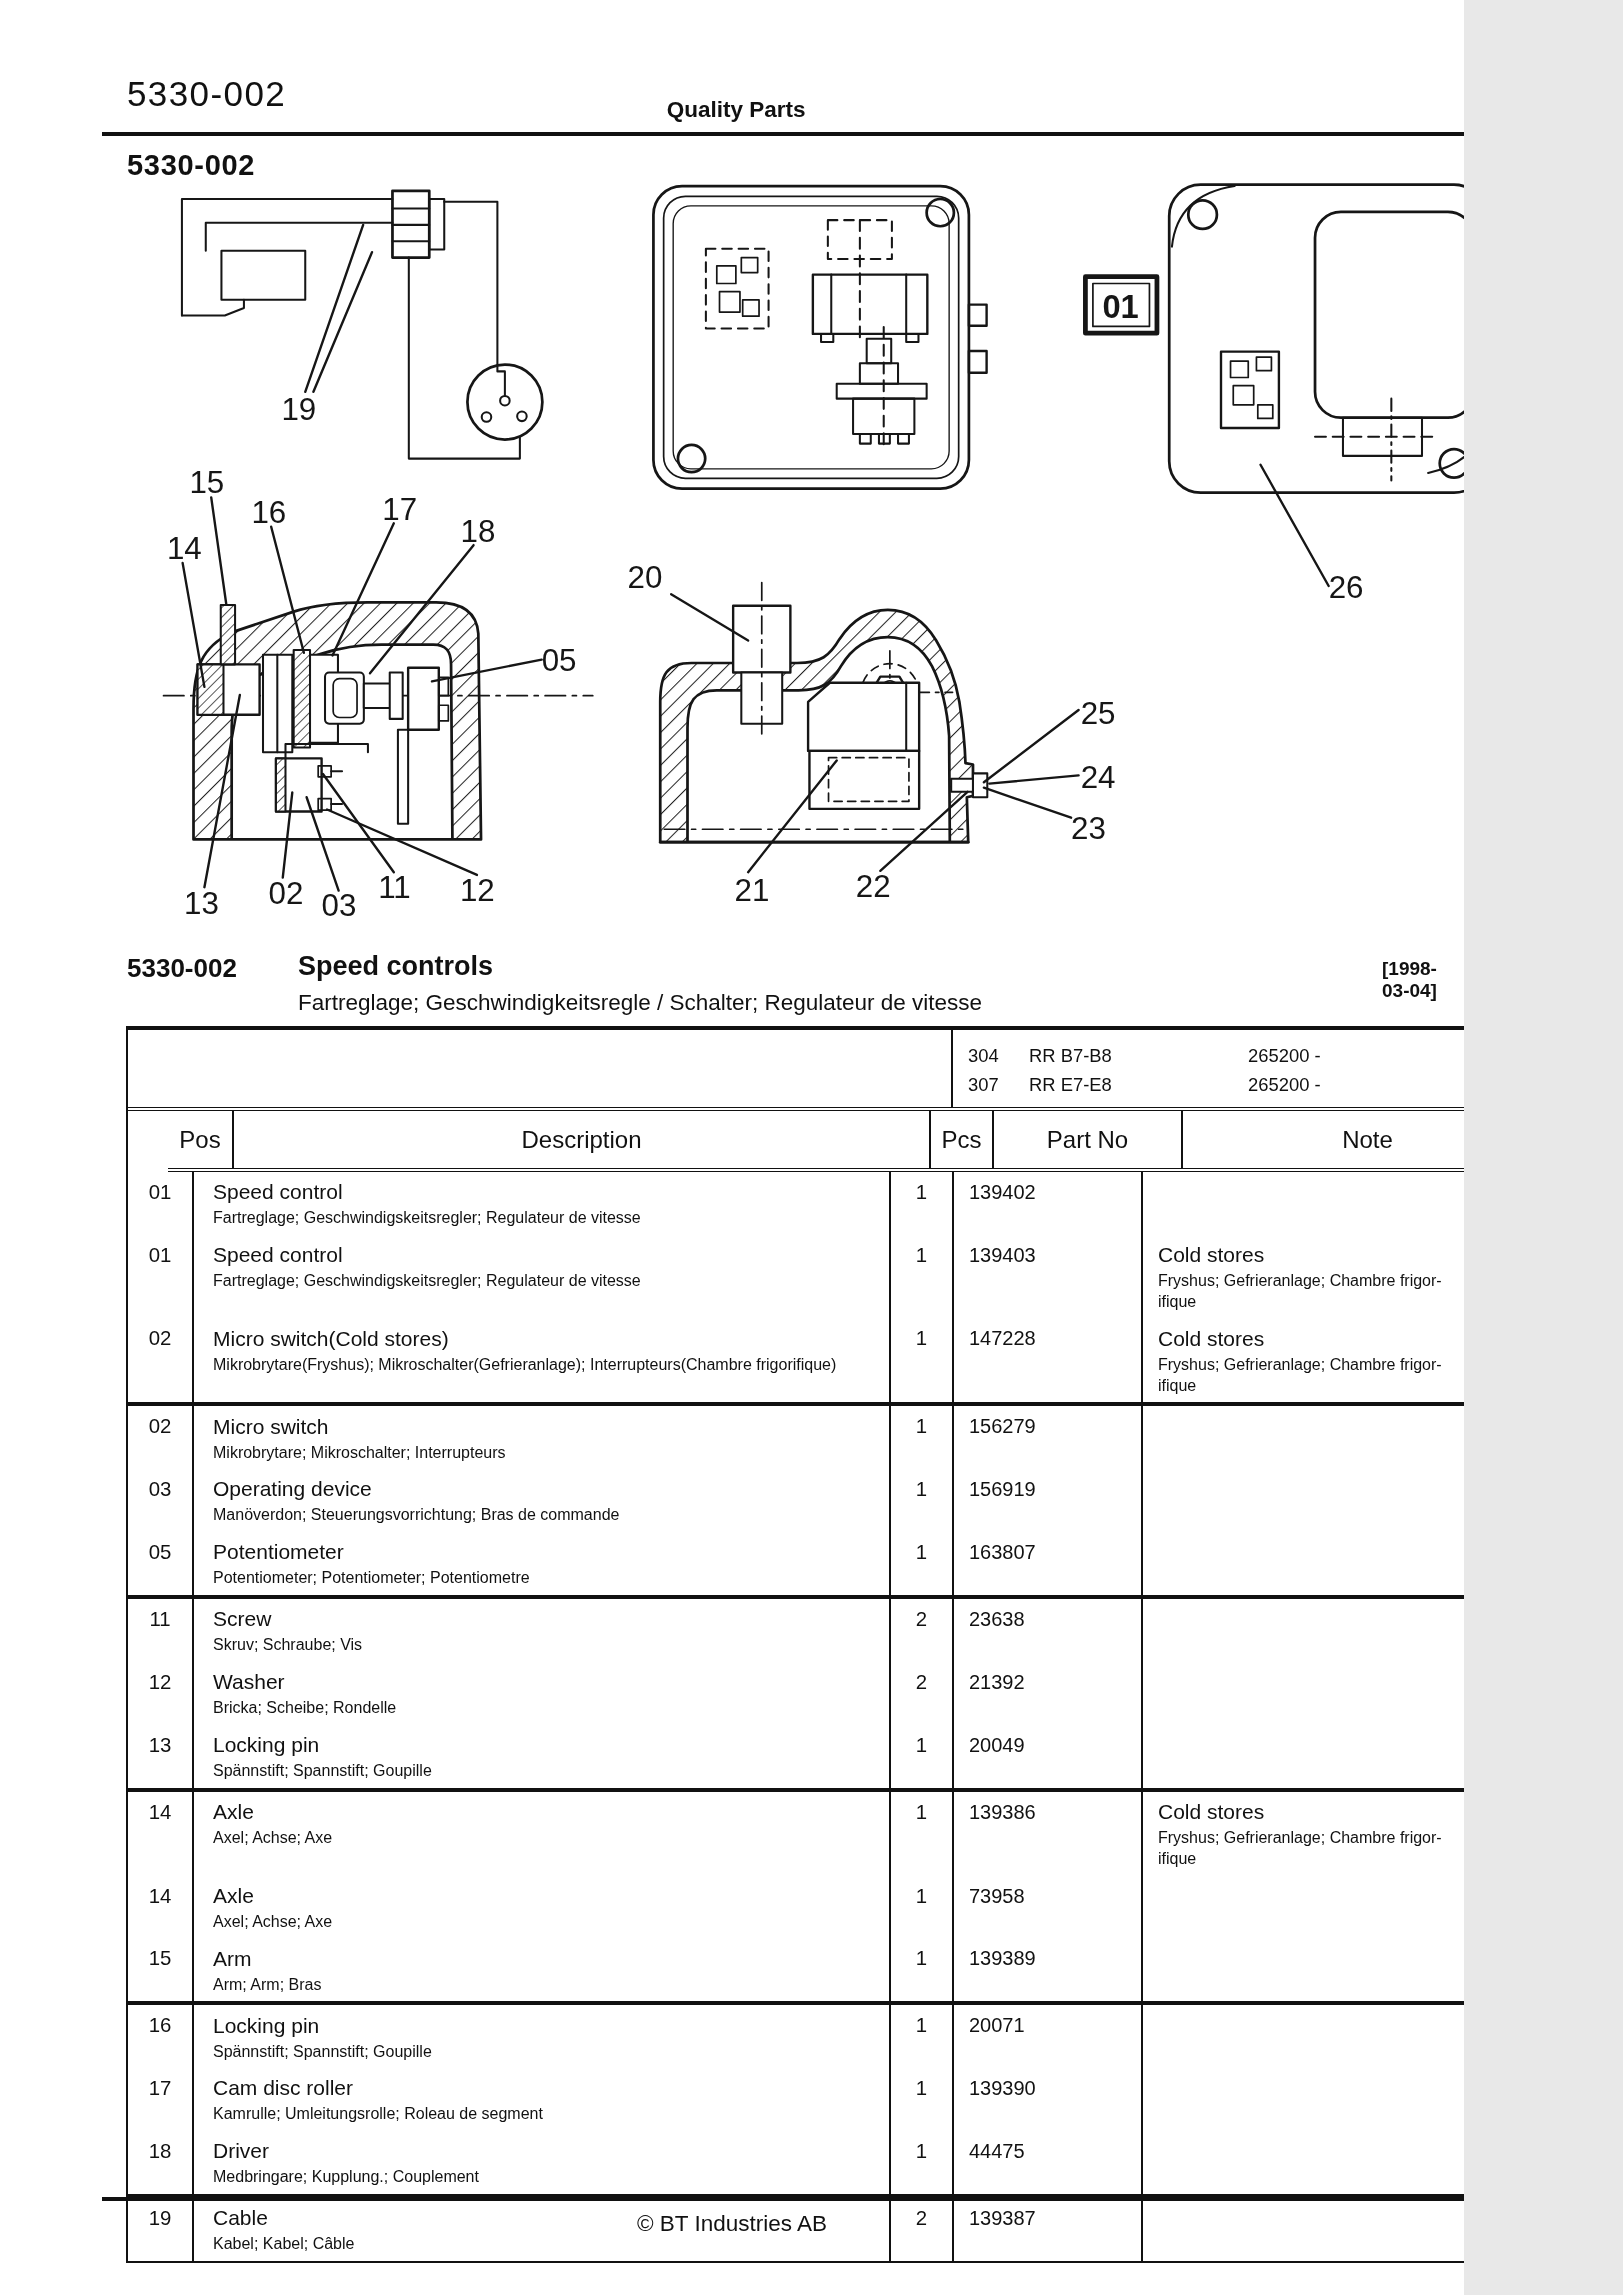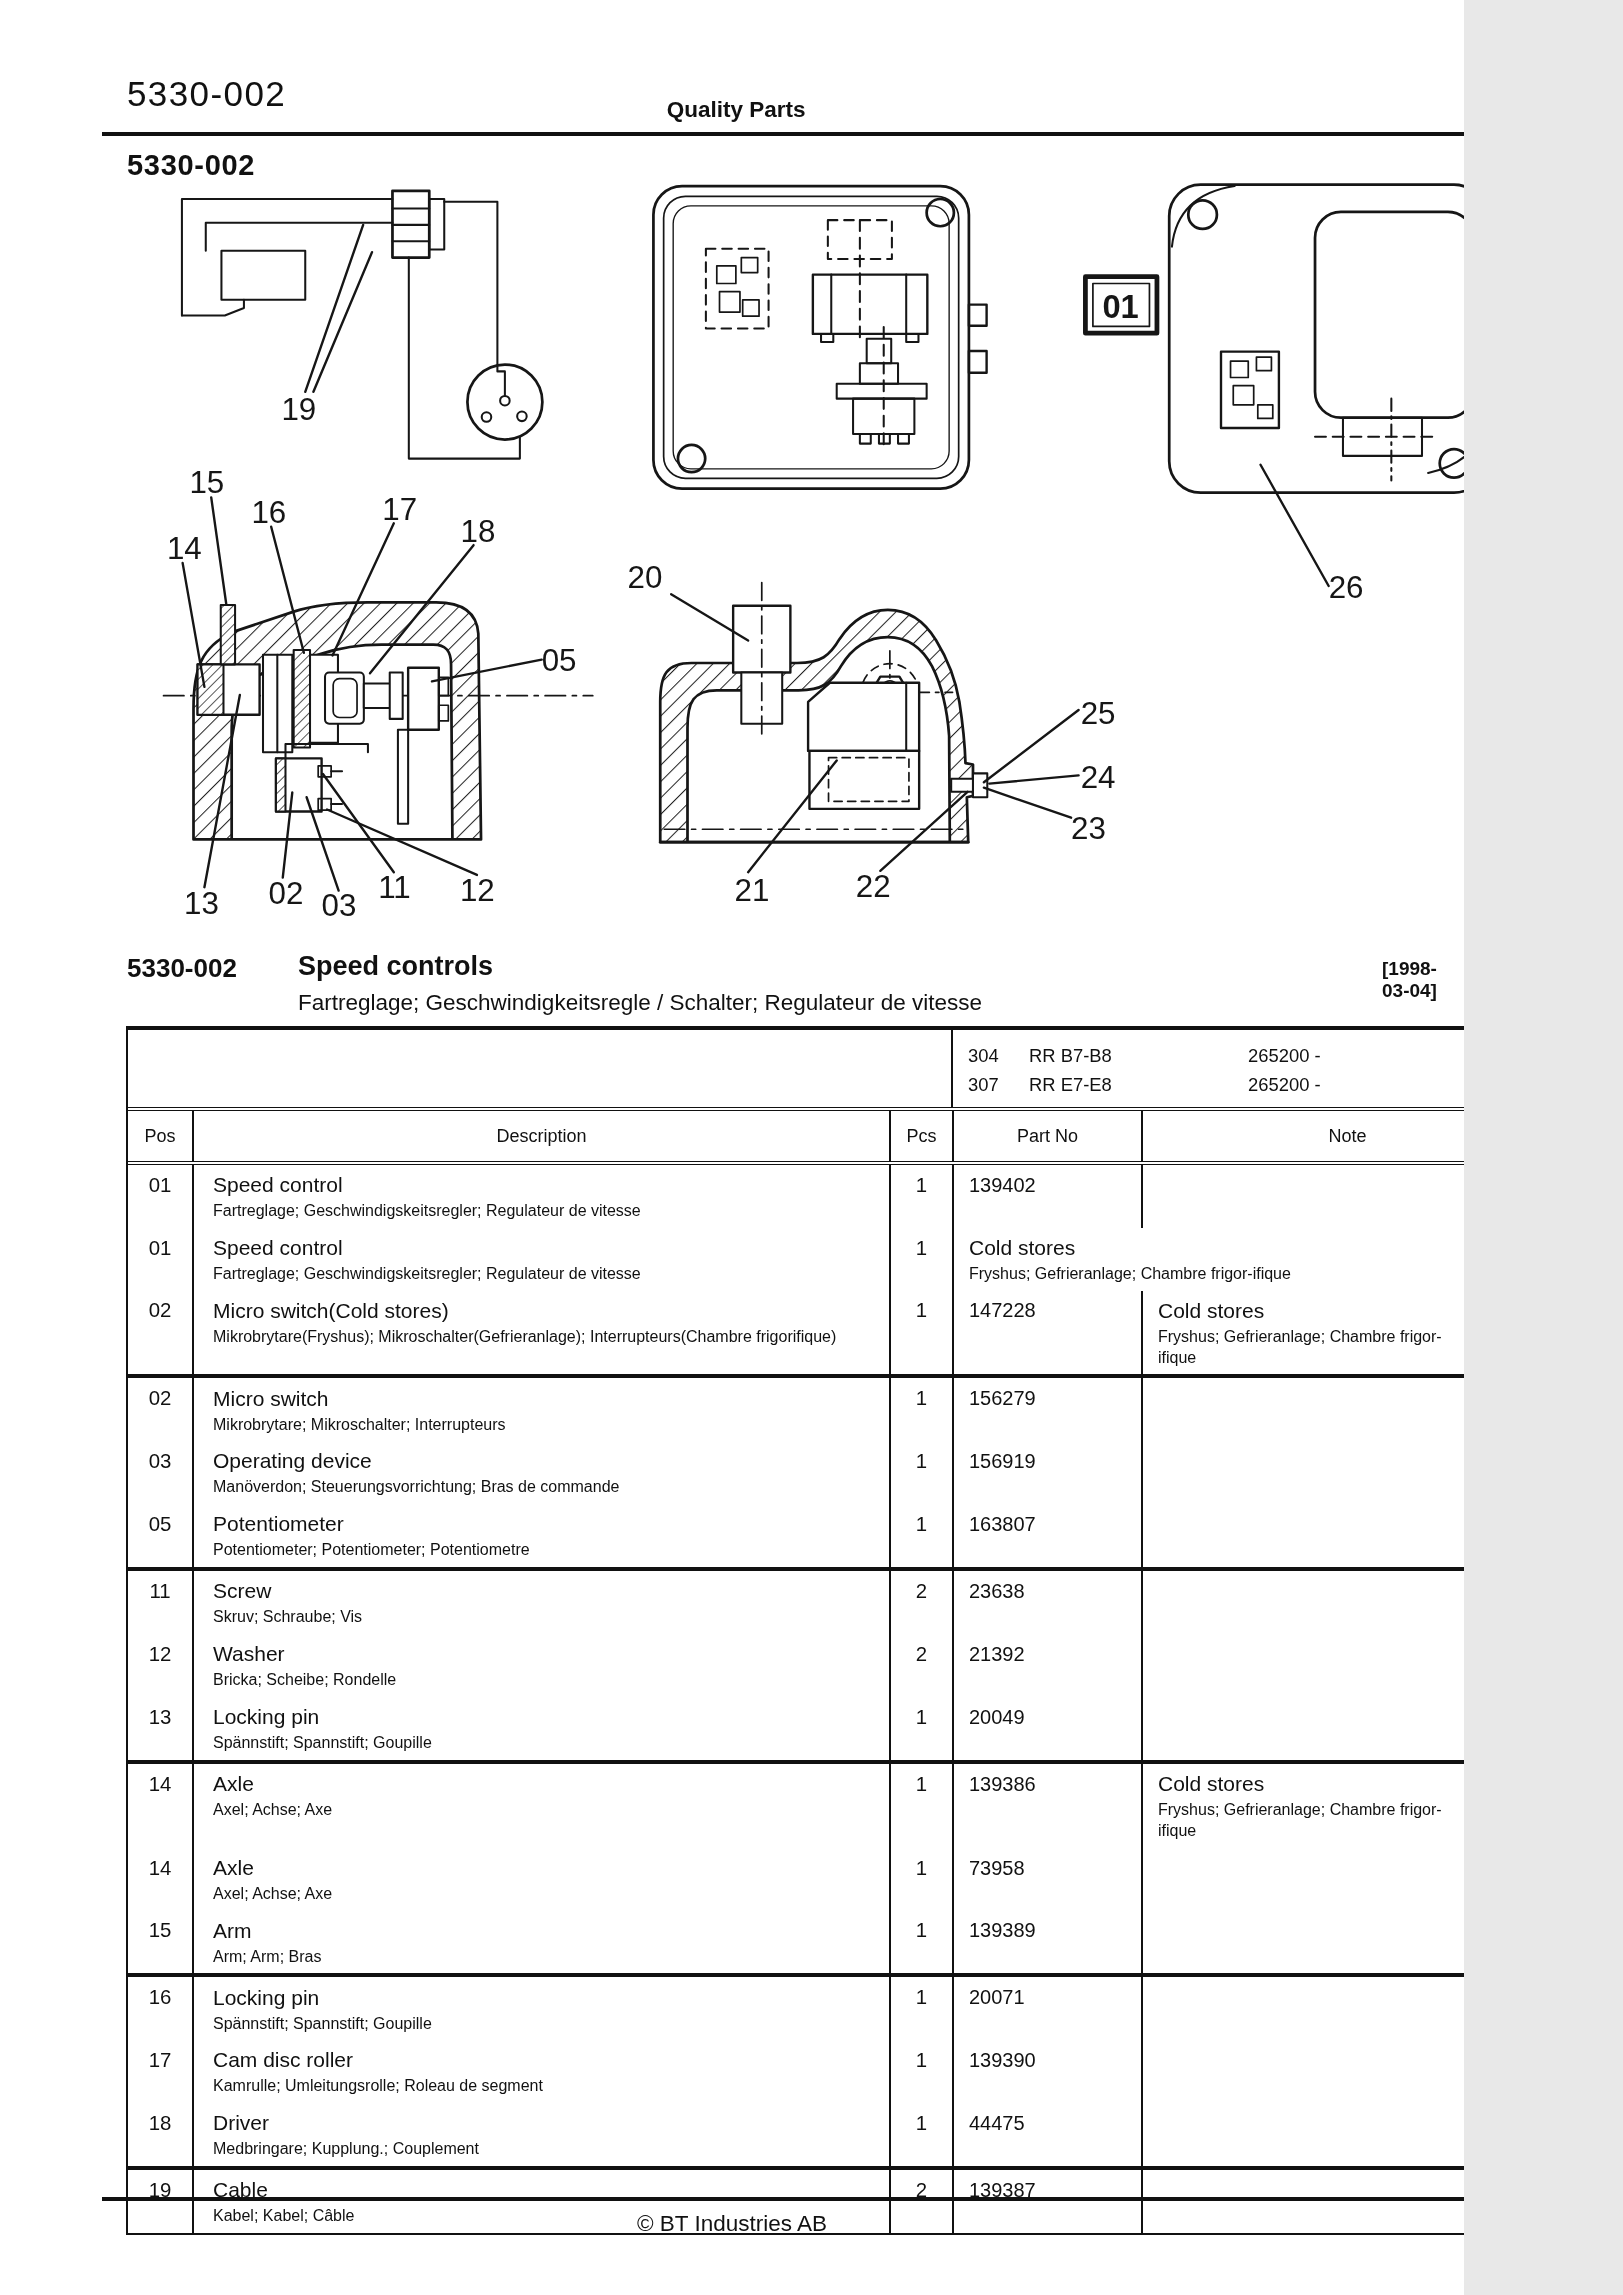--- a/index.html
+++ b/index.html
@@ -25,21 +25,21 @@
   svg .lbl01{font-size:48px;font-weight:bold;}
 
   
   .parts-table{position:absolute;left:126px;top:1026px;width:1390px;
                border:2.7px solid #111;border-top-width:4.8px;box-sizing:border-box;background:#fff;}
   .thead-models{display:flex;border-bottom:4.8px double #111;}
   .tm-left{width:825px;border-right:2px solid #111;box-sizing:border-box;}
   .tm-right{flex:1;padding:11px 0 8.2px 15px;font-size:18.4px;line-height:29px;}
   .m-code{display:inline-block;width:61px;}
   .m-name{display:inline-block;width:219px;}
-  .thead-cols{display:flex;border-bottom:4.8px double #111;font-size:18px;}
+  .thead-cols{display:flex;border-bottom:4.8px double #111;font-size:24px;margin-left:40px;}
   .hc{box-sizing:border-box;text-align:center;padding:15px 0 13.6px 0;}
   .hc.pos{width:66px;border-right:2px solid #111;}
   .hc.desc{width:697px;border-right:2px solid #111;}
   .hc.pcs{width:63px;border-right:2px solid #111;}
   .hc.part{width:189px;border-right:2px solid #111;}
   .hc.note{flex:1;padding-left:38px;}
   .tr{display:flex;}
   .tr.gs{border-top:4.1px solid #111;}
   .td{box-sizing:border-box;padding:6.1px 0 6.8px 0;}
   .td.pos{width:66px;border-right:2px solid #111;text-align:center;font-size:20.4px;padding-top:8.9px;}
@@ -300,20 +300,21 @@
           </div>
       </div>
 
       <div class="tr">
         <div class="td pos">01</div>
         <div class="td desc">
             <div class="d-main">Speed control</div>
             <div class="d-sub">Fartreglage; Geschwindigskeitsregler; Regulateur de vitesse</div>
           </div>
         <div class="td pcs">1</div>
+        <div class="td part">139403</div>
         <div class="td note">
             <div class="d-main">Cold stores</div>
             <div class="d-sub">Fryshus; Gefrieranlage; Chambre frigor-ifique</div>
           </div>
       </div>
 
       <div class="tr">
         <div class="td pos">02</div>
         <div class="td desc">
             <div class="d-main">Micro switch(Cold stores)</div>

